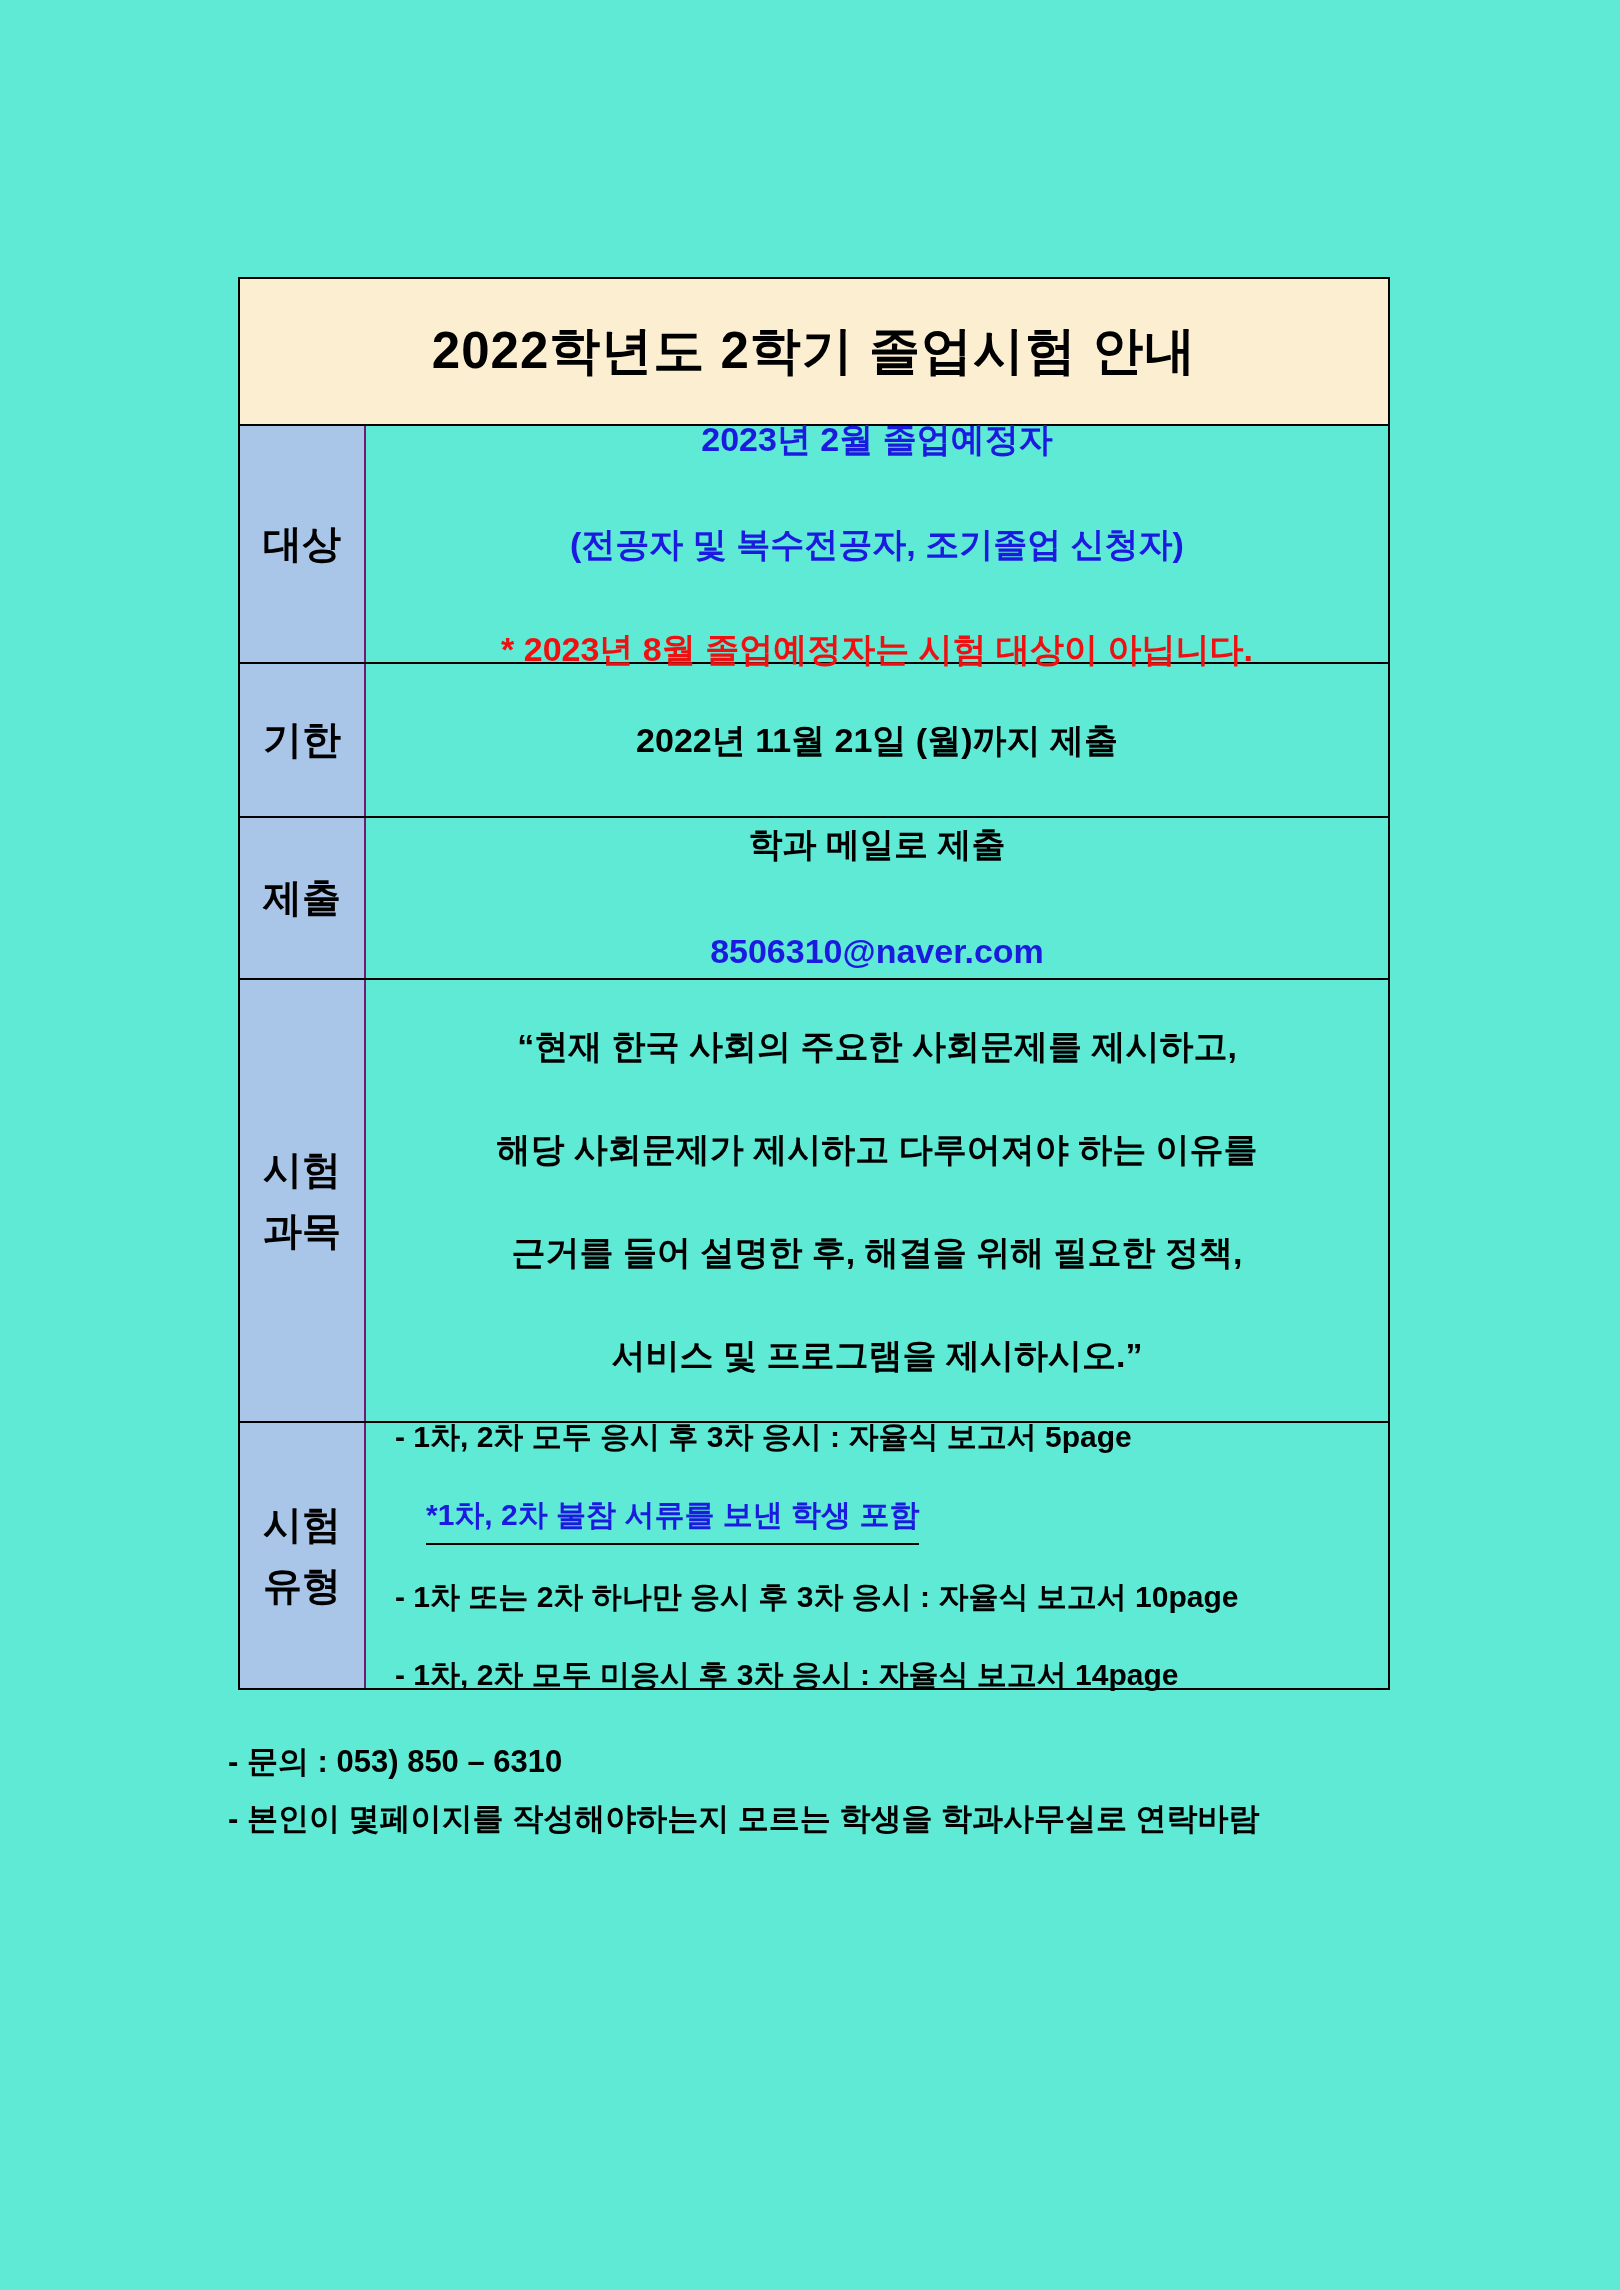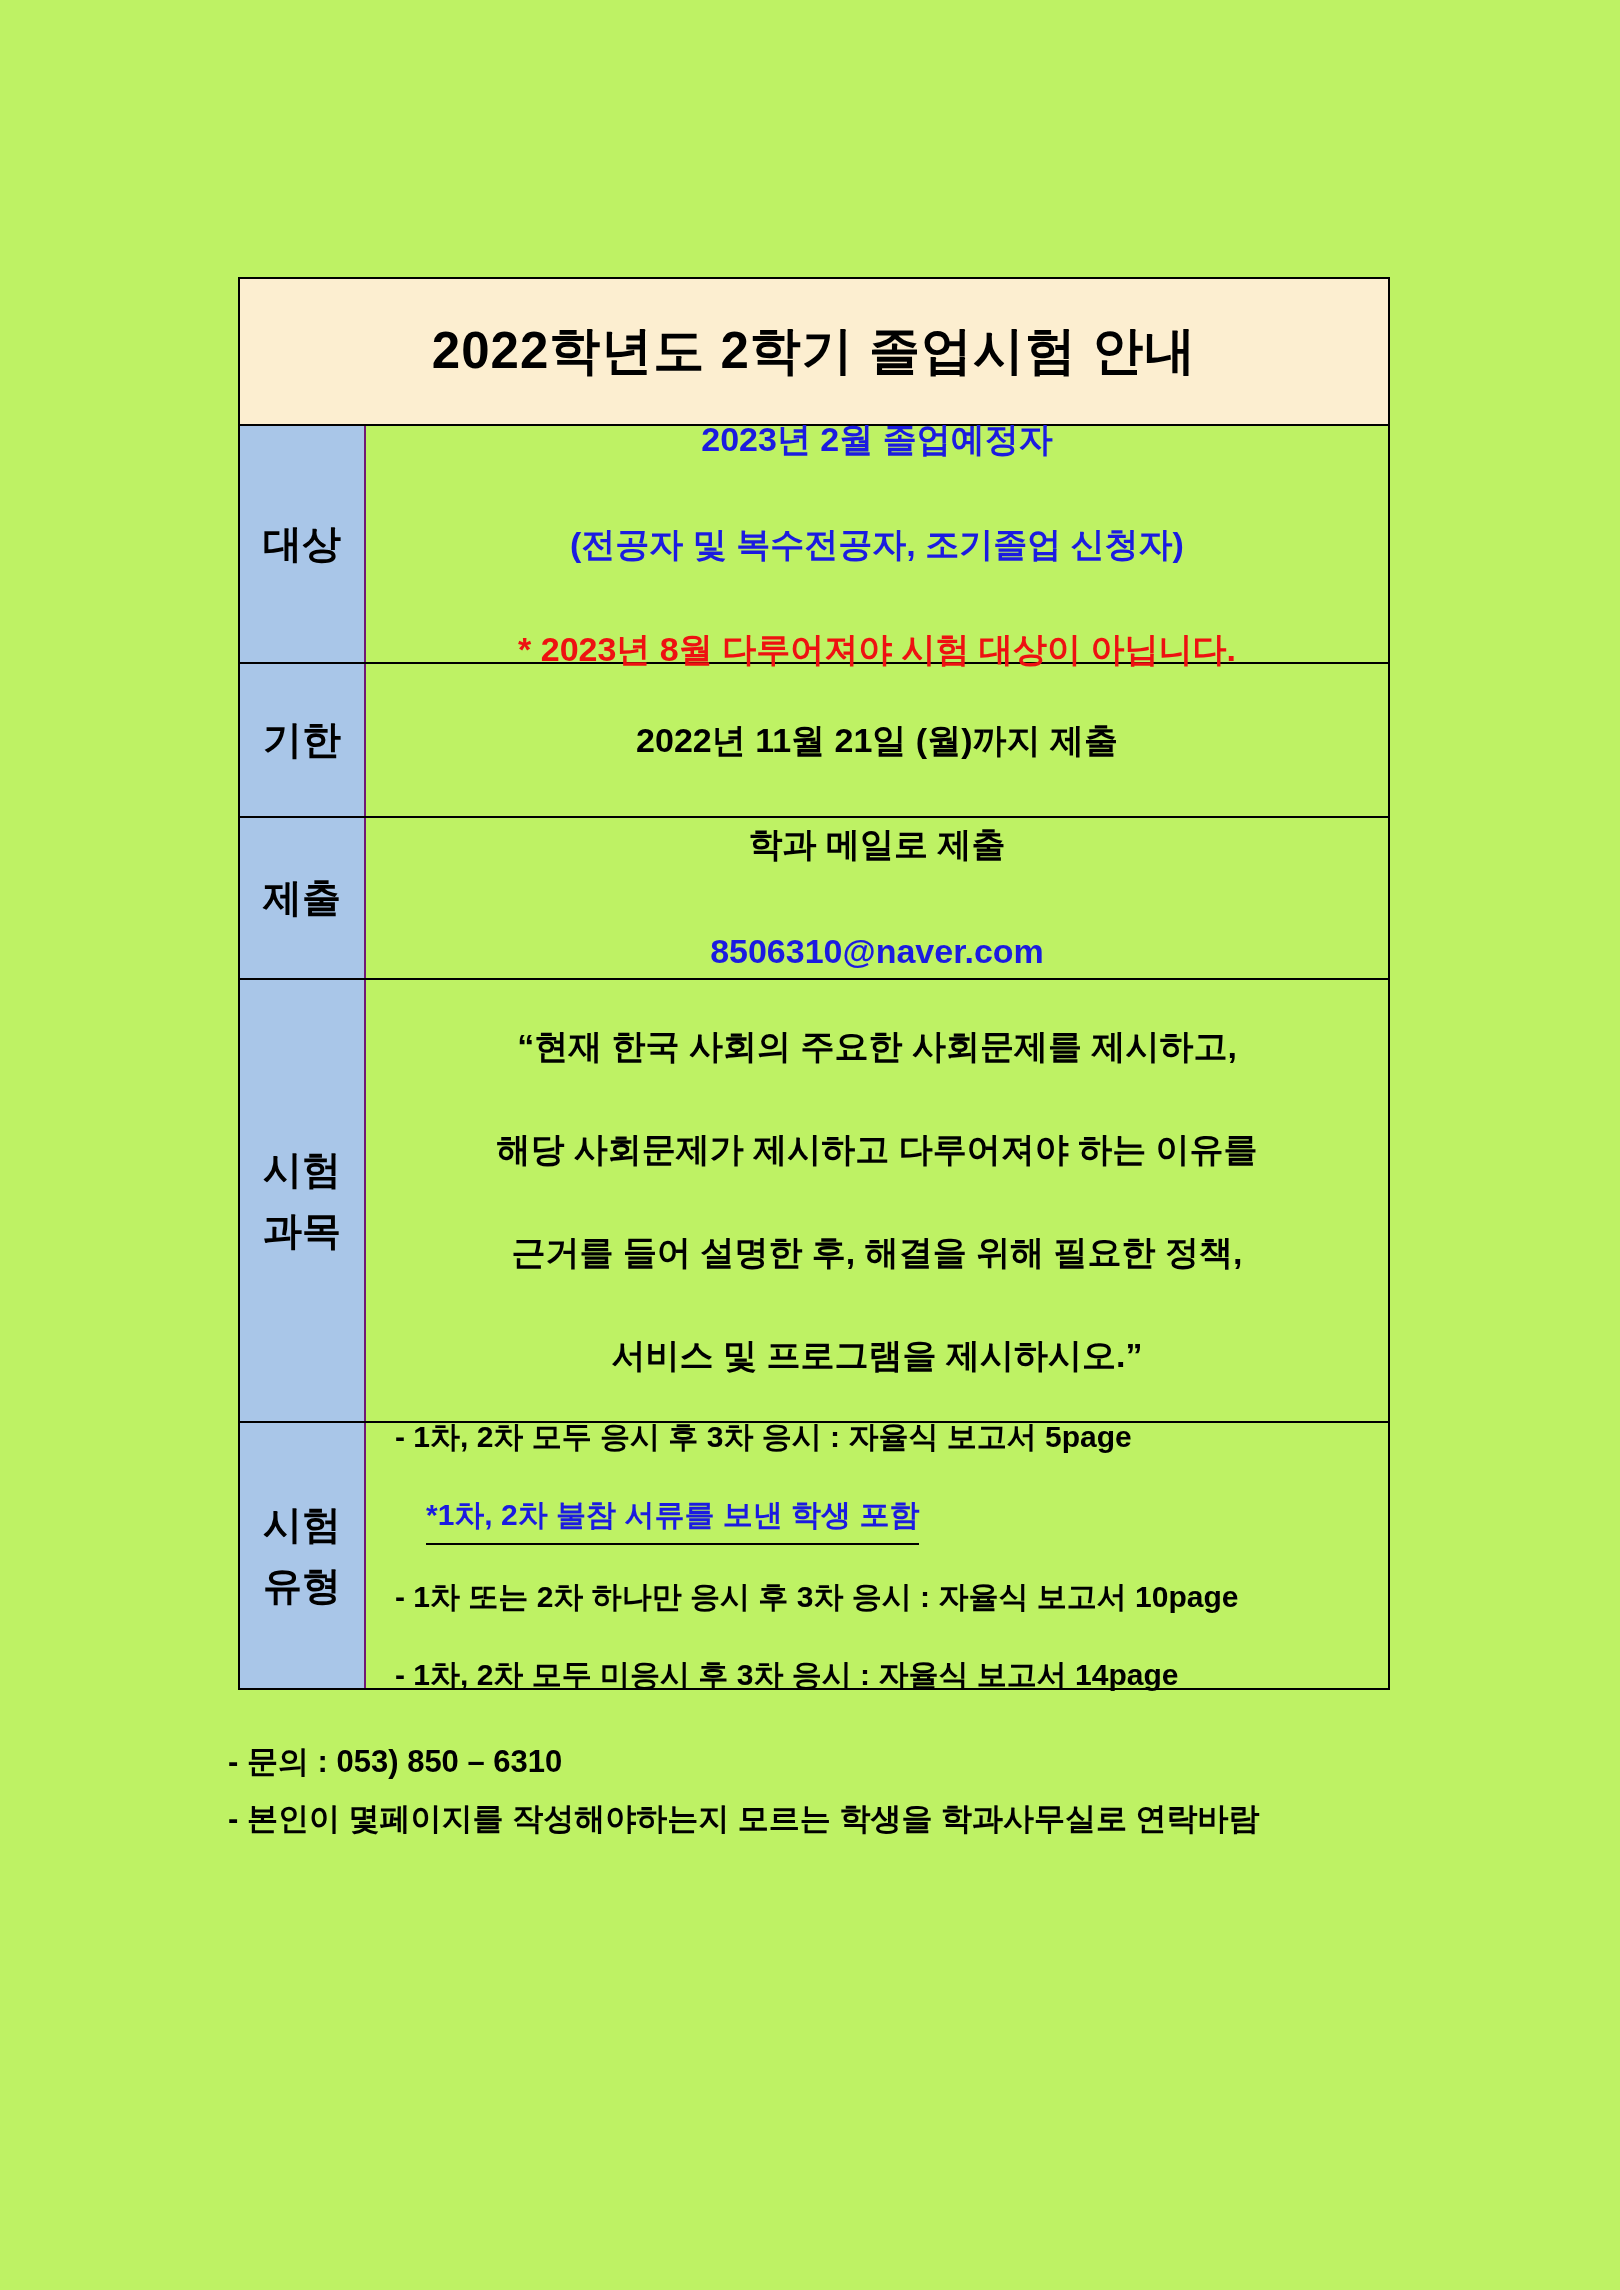--- a/index.html
+++ b/index.html
@@ -4,21 +4,21 @@
 <style>
   html, body {
     margin: 0;
     padding: 0;
     background: #ffffff;
   }
   .page {
     position: relative;
     width: 1620px;
     height: 2291px;
-    background: #bef264;
+    background: #5eead4;
     font-family: "Liberation Sans", "DejaVu Sans", sans-serif;
     font-weight: bold;
     color: #000000;
     overflow: hidden;
   }
   .notice-table {
     position: absolute;
     left: 238px;
     top: 277px;
     width: 1152px;
@@ -109,21 +109,21 @@
 
     <div class="t-row title-row">
       <div class="title-cell">2022학년도 2학기 졸업시험 안내</div>
     </div>
 
     <div class="t-row row-target">
       <div class="label-cell">대상</div>
       <div class="content-cell content-center">
         <div class="ln" data-color="blue">2023년 2월 졸업예정자</div>
         <div class="ln" data-color="blue">(전공자 및 복수전공자, 조기졸업 신청자)</div>
-        <div class="ln" data-color="red">* 2023년 8월 다루어져야 시험 대상이 아닙니다.</div>
+        <div class="ln" data-color="red">* 2023년 8월 졸업예정자는 시험 대상이 아닙니다.</div>
       </div>
     </div>
 
     <div class="t-row row-deadline">
       <div class="label-cell">기한</div>
       <div class="content-cell content-center">
         <div class="ln" data-color="black">2022년 11월 21일 (월)까지 제출</div>
       </div>
     </div>
 

